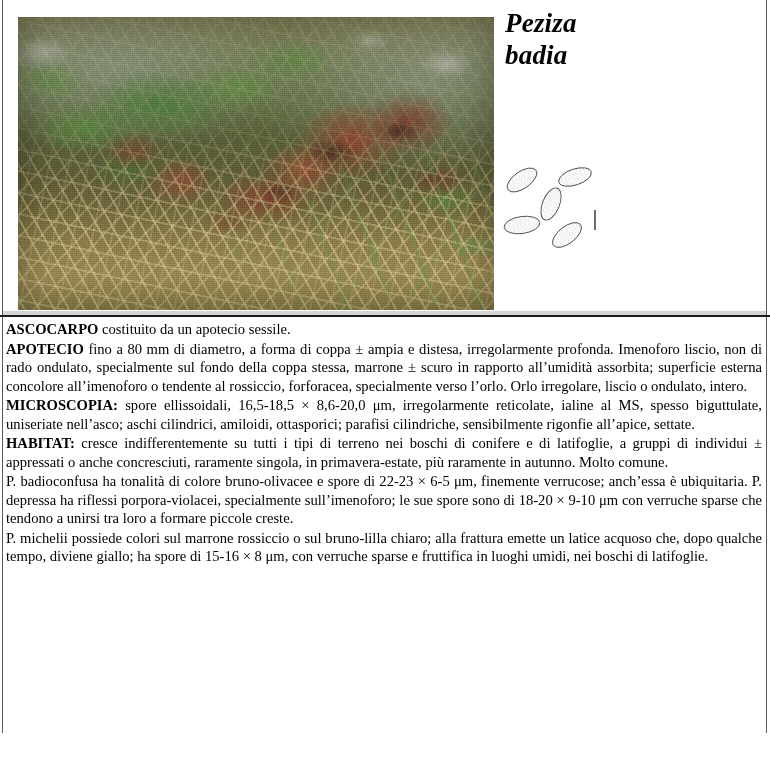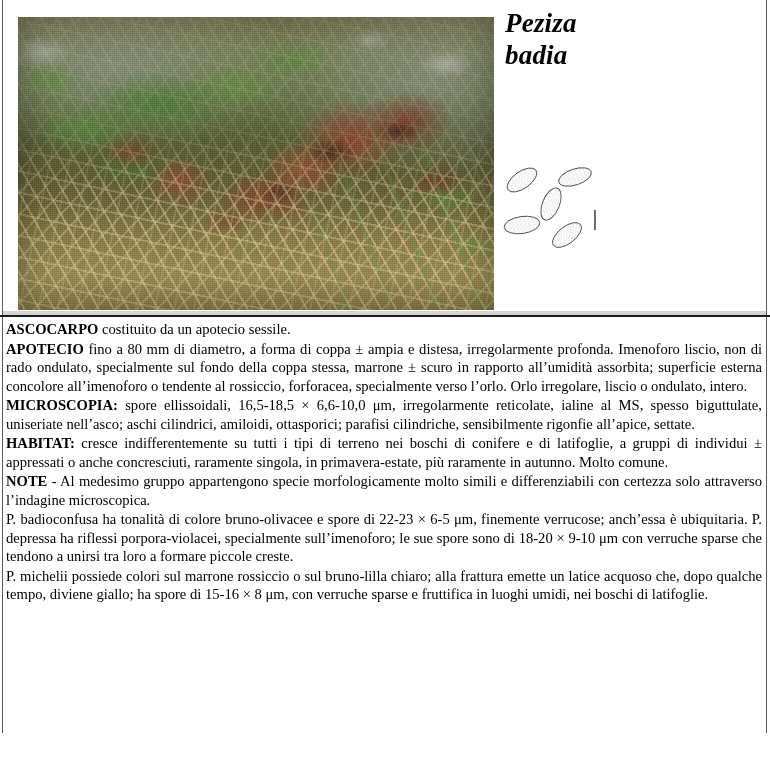--- a/index.html
+++ b/index.html
@@ -250,30 +250,27 @@
     <p>
       <span class="lbl">ASCOCARPO</span><span> </span><span>costituito da un apotecio sessile.</span>
     </p>
 
     <p>
       <span class="lbl">APOTECIO</span><span> </span><span>fino a 80 mm di diametro, a forma di coppa ± ampia e distesa, irregolarmente profonda. Imenoforo liscio, non di rado ondulato, specialmente sul fondo della coppa stessa, marrone ± scuro in rapporto all’umidità assorbita; superficie esterna concolore all’imenoforo o tendente al rossiccio, forforacea, specialmente verso l’orlo. Orlo irregolare, liscio o ondulato, intero.</span>
     </p>
 
 
     <p>
-      <span class="lbl">MICROSCOPIA:</span><span> </span><span>spore ellissoidali, 16,5-18,5 × 6,6-10,0 μm, irregolarmente reticolate, ialine al MS, spesso biguttulate, uniseriate nell’asco; aschi cilindrici, amiloidi, ottasporici; parafisi cilindriche, sensibilmente rigonfie all’apice, settate.</span>
+      <span class="lbl">MICROSCOPIA:</span><span> </span><span>spore ellissoidali, 16,5-18,5 × 8,6-20,0 μm, irregolarmente reticolate, ialine al MS, spesso biguttulate, uniseriate nell’asco; aschi cilindrici, amiloidi, ottasporici; parafisi cilindriche, sensibilmente rigonfie all’apice, settate.</span>
     </p>
 
     <p>
       <span class="lbl">HABITAT:</span><span> </span><span>cresce indifferentemente su tutti i tipi di terreno nei boschi di conifere e di latifoglie, a gruppi di individui ± appressati o anche concresciuti, raramente singola, in primavera-estate, più raramente in autunno. Molto comune.</span>
     </p>
 
-    <p>
-      <span class="lbl">NOTE</span><span> - </span><span>Al medesimo gruppo appartengono specie morfologicamente molto simili e differenziabili con certezza solo attraverso l’indagine microscopica.</span>
-    </p>
 
     <p>
       <span class="it">P. badioconfusa</span><span> ha tonalità di colore bruno-olivacee e spore di 22-23 × 6-5 μm, finemente verrucose; anch’essa è ubiquitaria. </span><span class="it">P. depressa</span><span> ha riflessi porpora-violacei, specialmente sull’imenoforo; le sue spore sono di 18-20 × 9-10 μm con verruche sparse che tendono a unirsi tra loro a formare piccole creste.</span>
     </p>
 
     <p>
       <span class="it">P. michelii</span><span> possiede colori sul marrone rossiccio o sul bruno-lilla chiaro; alla frattura emette un latice acquoso che, dopo qualche tempo, diviene giallo; ha spore di 15-16 × 8 μm, con verruche sparse e fruttifica in luoghi umidi, nei boschi di latifoglie.</span>
     </p>
 
   </div>

